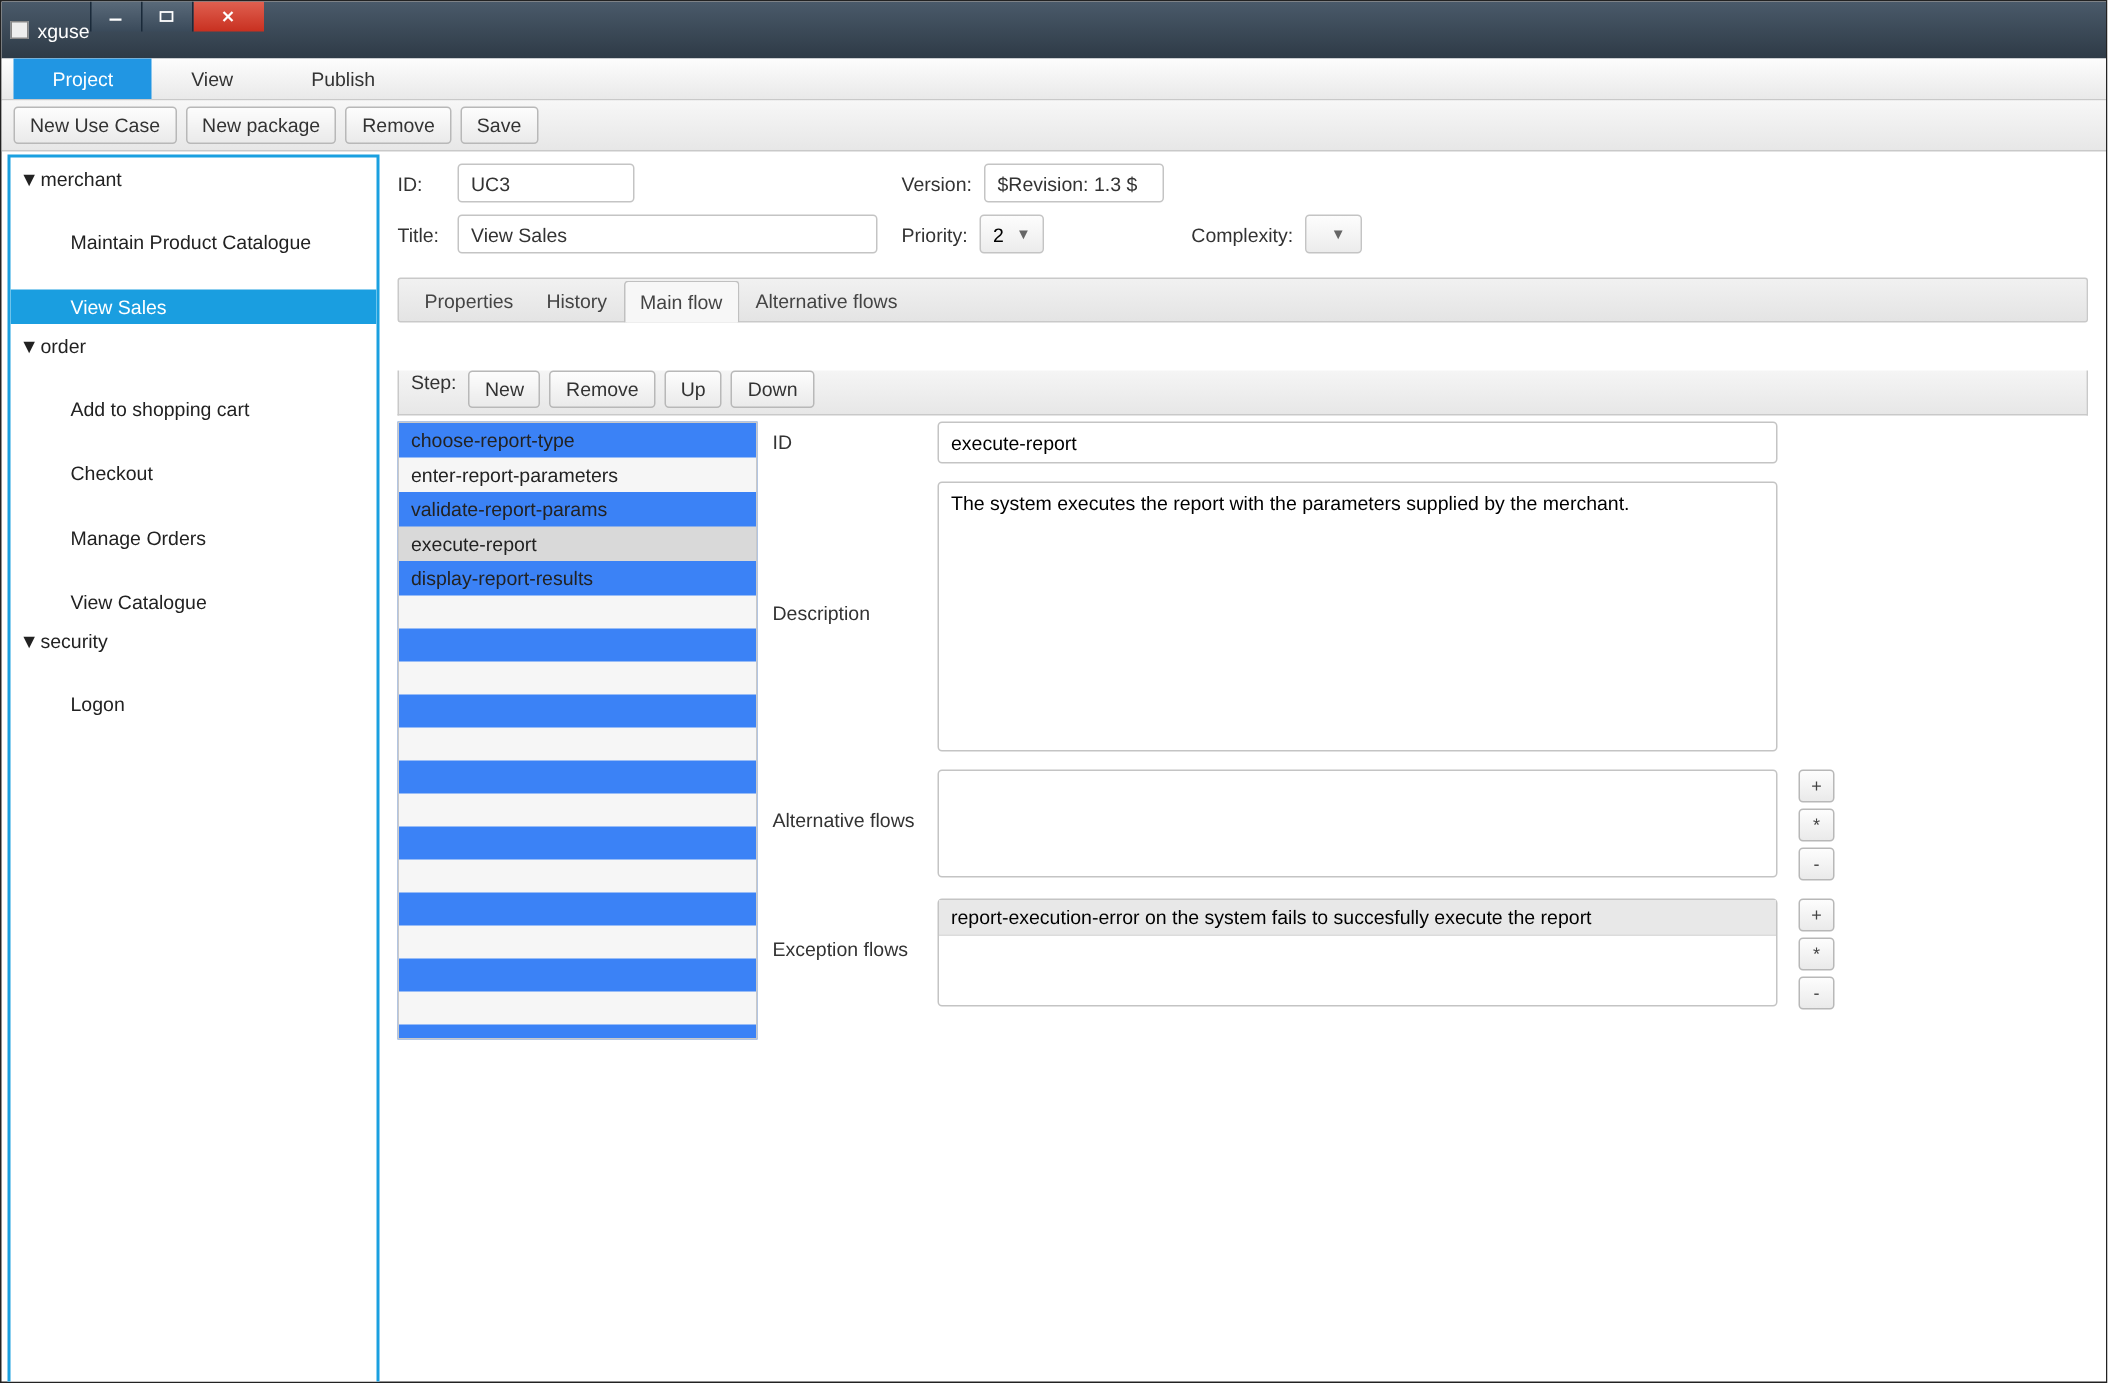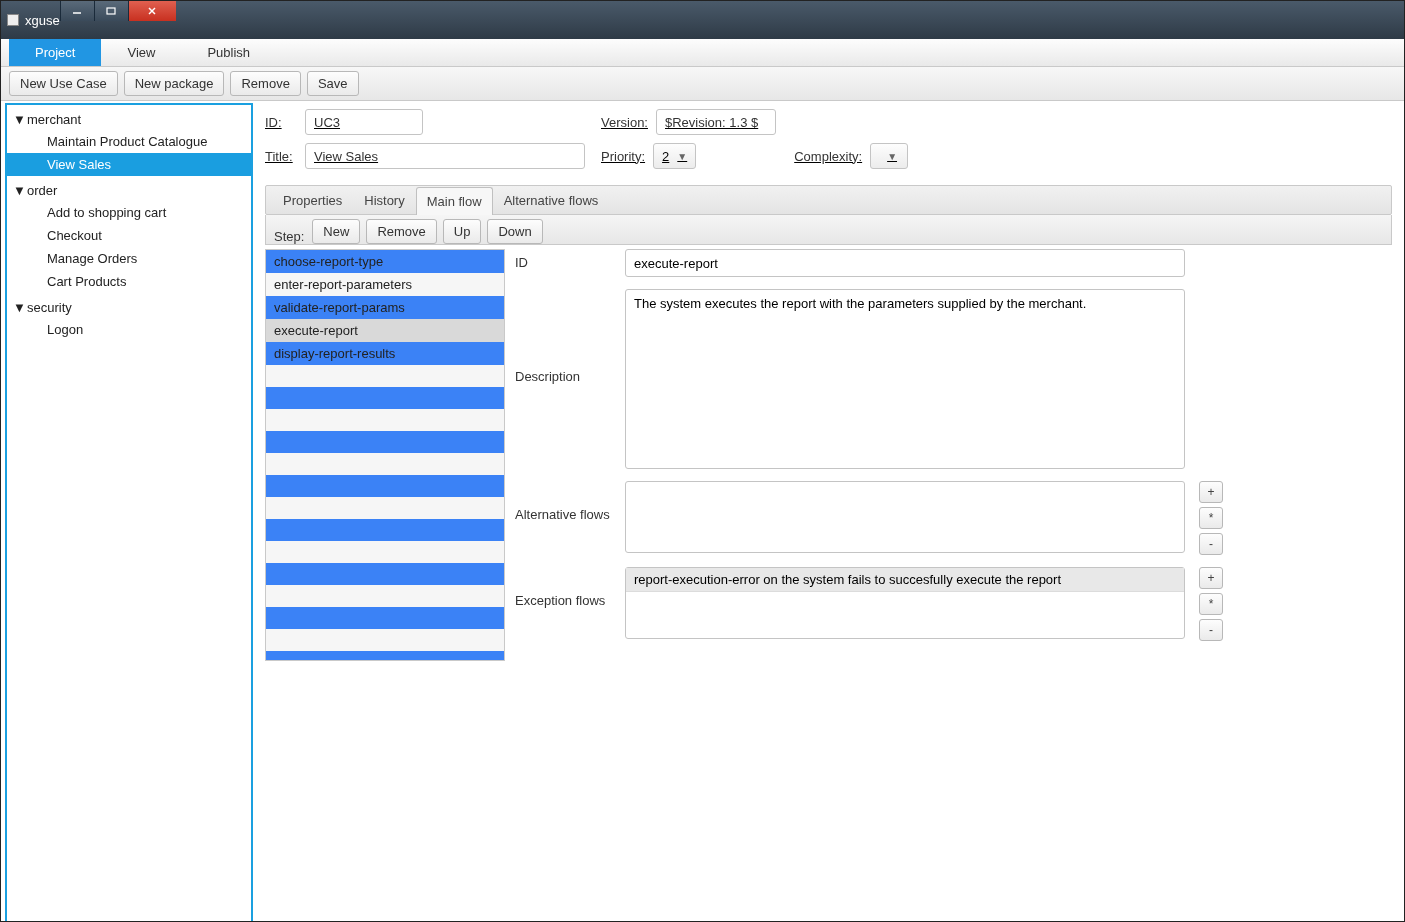--- a/index.html
+++ b/index.html
@@ -25,44 +25,44 @@
 .btn { background: linear-gradient(to bottom,#fdfdfd,#eaeaea); border:1px solid #b8b8b8; border-radius:3px; padding:4px 10px; color:#333; cursor:default; }
 
 
 .body { display:flex; height: calc(100% - 26px - 28px - 34px - 4px); }
 
 
 .tree { width:248px; border-right:2px solid #1aa0e0; border-top:2px solid #1aa0e0; border-left:2px solid #1aa0e0; border-bottom:2px solid #1aa0e0; margin:2px 0 2px 4px; background:#fff; overflow:auto; }
 .tree-group { padding:4px 0 0 0; }
 .tree-header { display:flex; align-items:center; gap:4px; padding:3px 6px; color:#222; cursor:default; }
 .tree-caret { width:10px; text-align:center; color:#222; }
-.tree-item { padding:4px 6px 4px 40px; color:#222; cursor:default; }
+.tree-item { padding:4px 6px 4px 40px; color:#222; cursor:default;margin-top:20px; }
 .tree-item.selected { background:#1a9ee0; color:#fff; }
 
 
 .content { flex:1; padding:8px 12px; overflow:auto; }
-.formrow { display:flex; align-items:center; gap:8px; margin-bottom:8px;text-decoration:underline; }
+.formrow { display:flex; align-items:center; gap:8px; margin-bottom:8px; }
 .formrow label { color:#333; }
 .lbl-id { width:32px; }
 .lbl-title { width:32px; }
 .input { border:1px solid #c4c4c4; border-radius:3px; padding:4px 8px; background:#fff; color:#333; height:26px; }
 .input.w-id { width:118px; }
 .input.w-title { width:280px; }
 .input.w-ver { width:120px; }
 .select { border:1px solid #c4c4c4; border-radius:3px; background:linear-gradient(to bottom,#fdfdfd,#ececec); height:26px; display:flex; align-items:center; padding:0 8px; gap:8px; min-width:38px; }
 .select .caret { color:#666; font-size:10px; }
 .lbl-std { margin-left:90px; }
 
 
 .tabstrip { height:30px; background: linear-gradient(to bottom,#f1f1f1,#e4e4e4); border:1px solid #c9c9c9; border-radius:2px; display:flex; align-items:flex-end; padding-left:6px; margin-top:16px; }
 .tab { padding:6px 10px; color:#444; border:1px solid transparent; border-bottom:none; cursor:default; }
 .tab.active { background:#f7f7f7; border-color:#c0c0c0; border-radius:3px 3px 0 0; position:relative; top:1px; }
 
 
-.steptoolbar { height:30px; background: linear-gradient(to bottom,#f5f5f5,#e7e7e7); border:1px solid #c9c9c9; border-top:none; display:flex; align-items:flex-end; padding:0 8px; gap:6px; }
+.steptoolbar { height:30px; background: linear-gradient(to bottom,#f5f5f5,#e7e7e7); border:1px solid #c9c9c9; border-top:none; display:flex; align-items:flex-start; padding:0 8px; gap:6px;margin-top:32px; }
 .steptoolbar .lbl { margin-right:2px; color:#333; }
 
 
 .steparea { display:flex; gap:10px; margin-top:4px; }
 .steplist { width:240px; height:412px; border:1px solid #c9c9c9; background:#3b82f6; overflow:hidden; }
 .step-row { padding:4px 8px; color:#222; }
 .step-row:nth-child(even){ background:#f6f6f6; }
 .step-row.selected { background:#d9d9d9; }
 .step-empty { height:22px; }
 .step-empty:nth-child(even){ background:#f6f6f6; }
@@ -134,21 +134,21 @@
         <div class="tree-item selected">View Sales</div>
       </div>
       <div class="tree-group">
         <div class="tree-header">
             <span class="tree-caret">▼</span>
             <span>order</span>
           </div>
         <div class="tree-item">Add to shopping cart</div>
         <div class="tree-item">Checkout</div>
         <div class="tree-item">Manage Orders</div>
-        <div class="tree-item">Cart Products</div>
+        <div class="tree-item">View Catalogue</div>
       </div>
       <div class="tree-group">
         <div class="tree-header">
             <span class="tree-caret">▼</span>
             <span>security</span>
           </div>
         <div class="tree-item">Logon</div>
       </div>
     </div>
 

